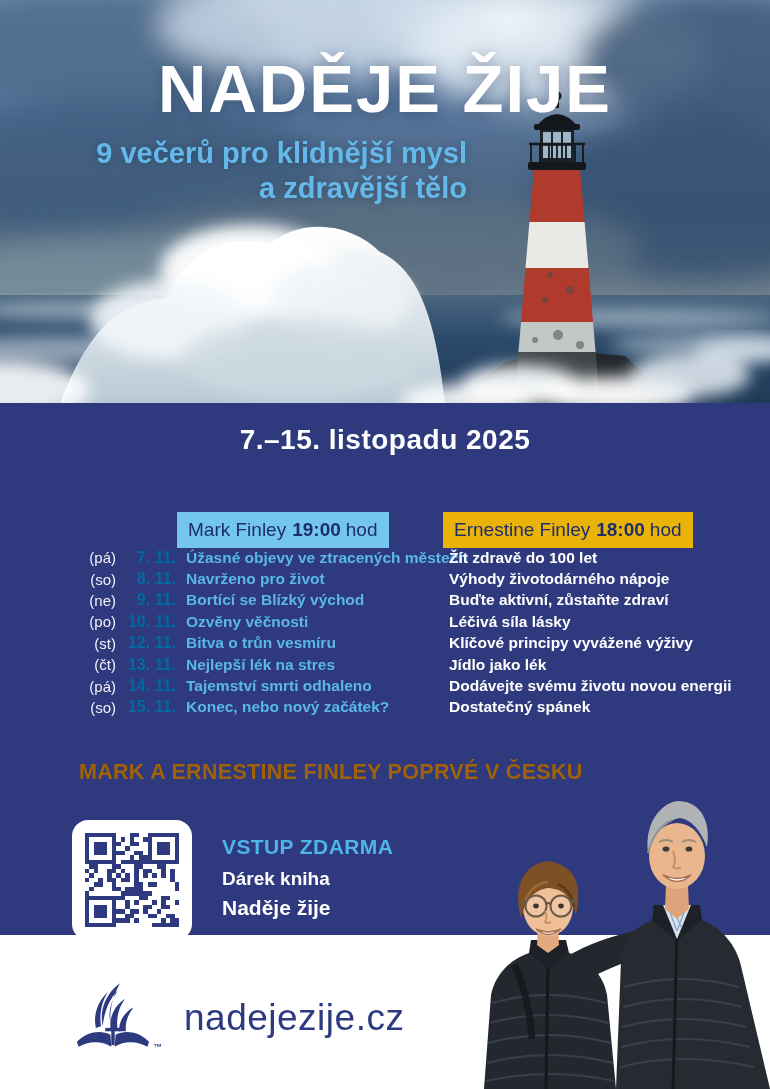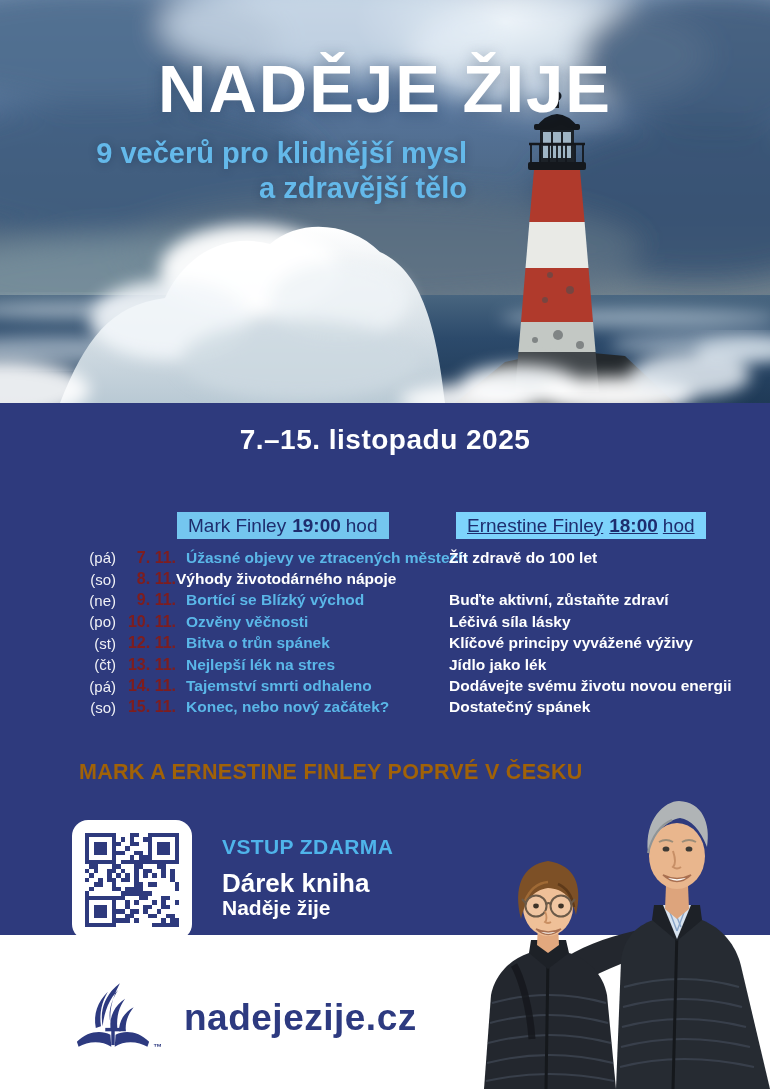--- a/index.html
+++ b/index.html
@@ -22,50 +22,50 @@
     text-shadow:0 2px 14px rgba(20,40,70,.35);}
   .hero-sub{position:absolute;top:136px;left:0;width:467px;text-align:right;
     font-size:29px;font-weight:700;color:#64b9ea;line-height:1.2;
     text-shadow:0 1px 8px rgba(20,40,70,.35);}
 
   
   .section-blue{position:absolute;top:403px;left:0;width:770px;height:532px;background:var(--navy);}
   .date-heading{position:absolute;top:424px;left:0;width:100%;text-align:center;
     font-size:28px;font-weight:800;color:#fff;letter-spacing:.5px;}
 
-  .badge{position:absolute;top:512px;height:27px;display:flex;align-items:center;
+  .badge{position:absolute;top:512px;height:36px;display:flex;align-items:center;
     padding:4px 11px;font-size:19px;color:var(--navy-text);white-space:nowrap;}
   .badge b{font-weight:800;margin:0 5px 0 6px;}
   .badge--blue{left:177px;background:var(--badgeblue);}
-  .badge--white{left:456px;background:#7dd3fc;text-decoration:underline;}
+  .badge--white{left:443px;background:#eab308;}
 
   .schedule{position:absolute;top:547px;left:13px;width:770px;}
   .row{display:grid;grid-template-columns:105px 58px 273px 1fr;height:21.4px;align-items:center;}
   .row .day{ text-align:right;font-size:15px;color:rgba(255,255,255,.93);padding-right:2px;}
-  .row .dt{  text-align:right;font-size:16px;font-weight:800;color:#7f1d1d;}
+  .row .dt{  text-align:right;font-size:16px;font-weight:800;color:#0369a1;}
   .row .mk{  padding-left:10px;font-size:15.5px;font-weight:700;color:var(--lightblue);white-space:nowrap;}
   .row .er{  padding-left:0;font-size:15.5px;font-weight:700;color:#fff;white-space:nowrap;}
 
   .tagline{position:absolute;top:760px;left:79px;font-size:21.5px;font-weight:800;
     color:#a16207;letter-spacing:.3px;}
 
   .qr-card{position:absolute;top:820px;left:72px;width:120px;height:120px;
     background:#fff;border-radius:16px;display:flex;align-items:center;justify-content:center;}
   .qr-card svg{width:94px;height:94px;}
 
   .free-headline{position:absolute;top:835px;left:222px;font-size:21px;font-weight:800;
     color:#4fb4ea;letter-spacing:.4px;}
-  .free-gift1{position:absolute;top:868px;left:222px;font-size:26px;font-weight:700;color:#fff;}
+  .free-gift1{position:absolute;top:868px;left:222px;font-size:19px;font-weight:700;color:#fff;}
   .free-gift2{position:absolute;top:896px;left:222px;font-size:21px;font-weight:700;color:#fff;}
 
   
   .footer{position:absolute;top:935px;left:0;width:770px;height:154px;background:#fff;}
   .logo{position:absolute;top:978px;left:70px;width:86px;height:86px;}
   .logo-tm{position:absolute;top:1042px;left:153px;font-size:9px;color:var(--footer-navy);font-weight:700;}
-  .site-url{position:absolute;top:997px;left:184px;font-size:37px;font-weight:700;
+  .site-url{position:absolute;top:997px;left:184px;font-size:37px;font-weight:400;
     color:var(--footer-navy);letter-spacing:.5px;}
 
   .couple{position:absolute;top:789px;left:430px;width:340px;height:300px;}
 </style>
 </head>
 <body>
 
 <div class="poster">
 
   <div class="hero">
@@ -207,20 +207,21 @@
     <div class="row">
       <span class="day">(pá)</span>
       <span class="dt">7. 11.</span>
       <span class="mk">Úžasné objevy ve ztracených městech</span>
       <span class="er">Žít zdravě do 100 let</span>
     </div>
 
     <div class="row">
       <span class="day">(so)</span>
       <span class="dt">8. 11.</span>
+      <span class="mk">Navrženo pro život</span>
       <span class="er">Výhody životodárného nápoje</span>
     </div>
 
     <div class="row">
       <span class="day">(ne)</span>
       <span class="dt">9. 11.</span>
       <span class="mk">Bortící se Blízký východ</span>
       <span class="er">Buďte aktivní, zůstaňte zdraví</span>
     </div>
 
@@ -228,21 +229,21 @@
       <span class="day">(po)</span>
       <span class="dt">10. 11.</span>
       <span class="mk">Ozvěny věčnosti</span>
       <span class="er">Léčivá síla lásky</span>
     </div>
 
 
     <div class="row">
       <span class="day">(st)</span>
       <span class="dt">12. 11.</span>
-      <span class="mk">Bitva o trůn spánek</span>
+      <span class="mk">Bitva o trůn vesmíru</span>
       <span class="er">Klíčové principy vyvážené výživy</span>
     </div>
 
     <div class="row">
       <span class="day">(čt)</span>
       <span class="dt">13. 11.</span>
       <span class="mk">Nejlepší lék na stres</span>
       <span class="er">Jídlo jako lék</span>
     </div>
 

